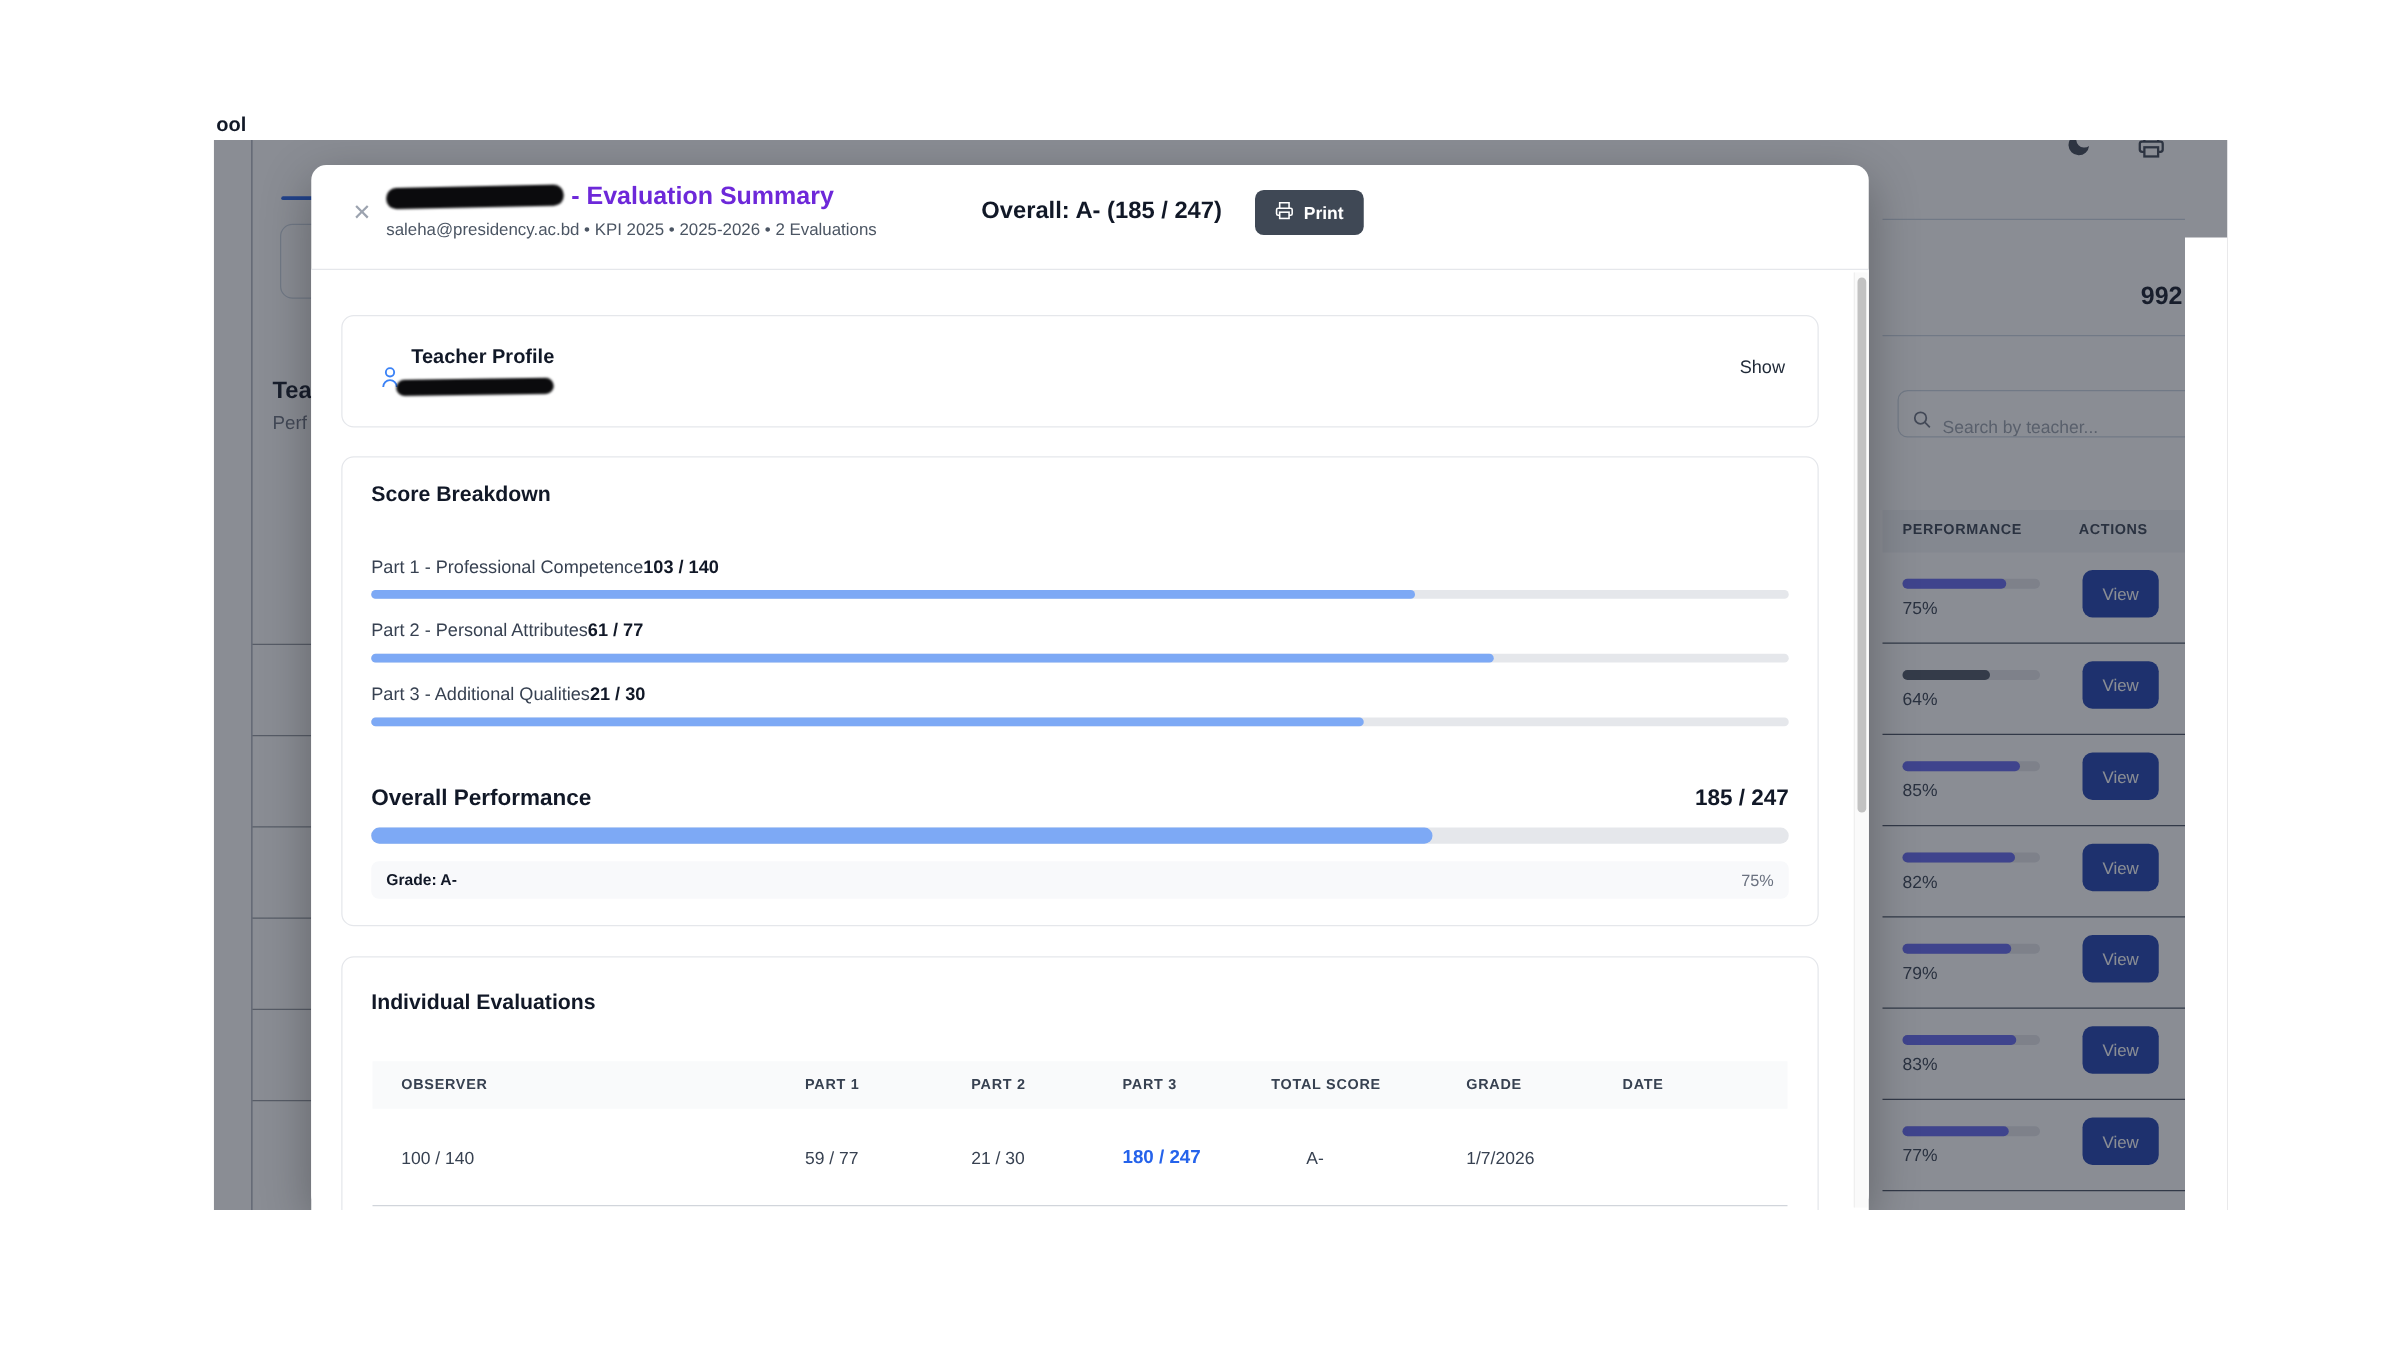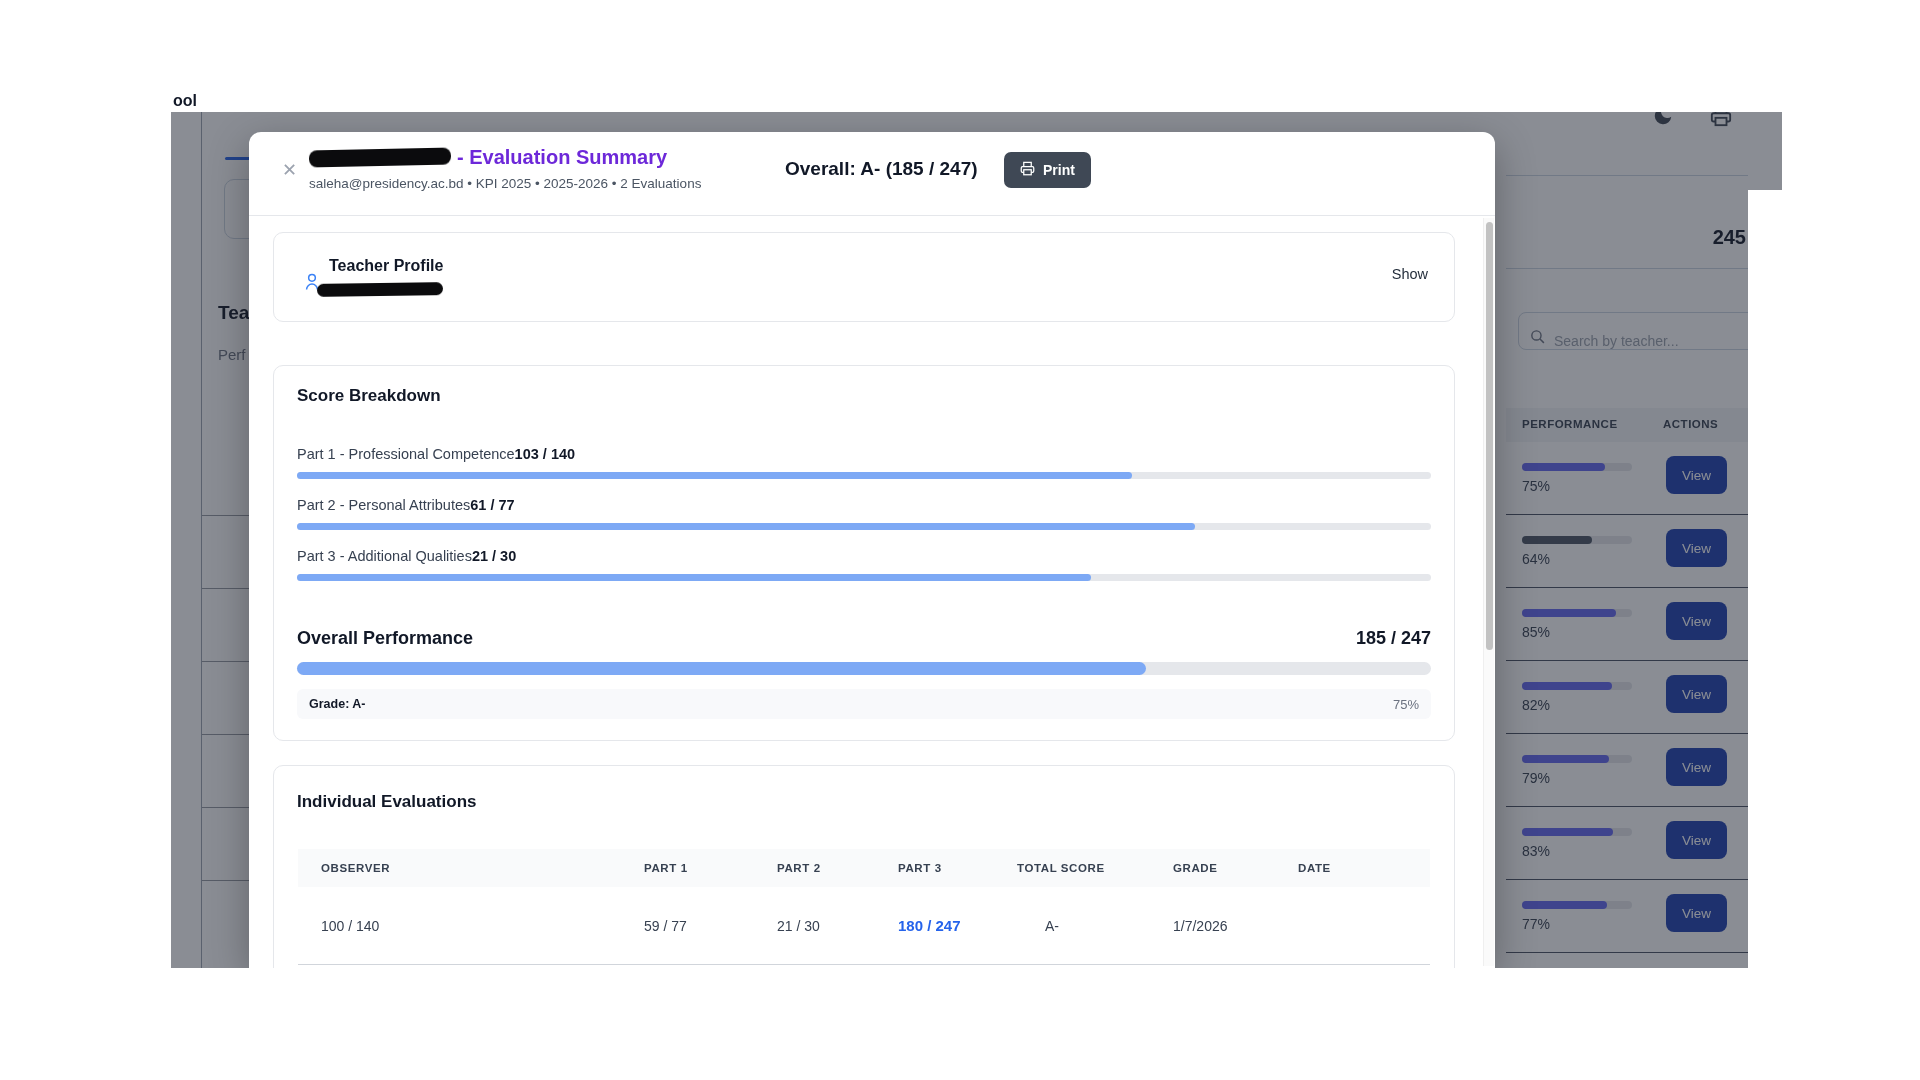--- a/index.html
+++ b/index.html
@@ -11,21 +11,21 @@
   #page { position:relative; width:1920px; height:1080px; background:#fff; }
   .corner-frag { left:173px; top:92px; font-size:16px; font-weight:700; color:#111827; }
 
   
   #app-window { left:171px; top:112px; width:1611px; height:856px; overflow:hidden; background:#fff; }
   #bg-content { position:absolute; inset:0; z-index:1; }
   .v-line { left:30px; top:0; width:1px; height:100%; background:#9ca3af; }
   .tab-underline { left:54px; top:45px; width:40px; height:3px; background:#2563eb; border-radius:2px; }
   .card-frag { left:53px; top:67px; width:70px; height:60px; background:#fff; border:1px solid #cbd5e1; border-radius:10px; }
   .bg-title-frag { left:47px; top:190px; font-size:19px; font-weight:700; color:#111827; }
-  .bg-sub-frag { left:47px; top:218px; font-size:15px; color:#6b7280;margin-top:16px; }
+  .bg-sub-frag { left:47px; top:218px; font-size:15px; color:#6b7280; }
   .left-stub { left:31px; width:47px; height:1px; background:#5a6270; opacity:.65; }
 
   .topbar-icon { top:-7px; }
   .hline { height:1px; background:#cbd5e1; }
 
   
   .bg-count { left:1335px; top:114px; width:240px; text-align:right; font-size:20px; font-weight:700; color:#111827; }
   .bg-search { left:1347px; top:200px; width:252px; height:38px; border:1px solid #cbd5e1; border-radius:8px;
     background:#fff; display:flex; align-items:flex-end; padding:0 10px; gap:8px; }
   .bg-search input { border:0; outline:0; background:transparent; font-size:14px; color:#374151; width:180px;
@@ -54,21 +54,21 @@
   .m-subtitle { margin-top:7px; font-size:13.5px; color:#4b5563; }
   .m-overall { position:absolute; left:536px; top:26px; font-size:19px; font-weight:600; color:#111827; }
   .print-btn { position:absolute; left:755px; top:20px; height:36px; padding:0 16px; border:0; border-radius:7px;
     color:#fff; font-size:14px; font-weight:600; display:flex; align-items:center; gap:8px; cursor:pointer;
     font-family:"Liberation Sans", sans-serif; }
 
   .m-body { position:absolute; left:0; top:84px; width:100%; height:752px; background:#fff; }
   .card { position:absolute; left:24px; width:1182px; background:#fff; border:1px solid #e5e7eb; border-radius:10px; }
 
   
-  #card-profile { top:16px; height:90px; }
+  #card-profile { top:36px; height:90px; }
   #card-profile .p-icon { position:absolute; left:28px; top:38px; }
   #card-profile .p-title { position:absolute; left:55px; top:24px; font-size:16px; font-weight:700; color:#111827; }
   #card-profile .p-show { position:absolute; right:26px; top:33px; font-size:14.5px; color:#1f2937; cursor:pointer; }
 
   
   #card-scores { top:149px; height:376px; }
   .s-title { position:absolute; left:23px; top:20px; font-size:17px; font-weight:700; color:#111827; }
   .parts { position:absolute; left:23px; right:23px; top:80px; }
   .part { margin-bottom:18px; }
   .part-row { display:flex; justify-content:flex-start; align-items:baseline; }
@@ -138,21 +138,21 @@
       <div class="abs bg-title-frag">Tea</div>
       <div class="abs bg-sub-frag">Perf</div>
       <div class="abs left-stub" style="top:403px"></div>
       <div class="abs left-stub" style="top:476px"></div>
       <div class="abs left-stub" style="top:549px"></div>
       <div class="abs left-stub" style="top:622px"></div>
       <div class="abs left-stub" style="top:695px"></div>
       <div class="abs left-stub" style="top:768px"></div>
 
       <div class="abs hline" style="left:1335px; top:63px; width:242px;"></div>
-      <div class="abs bg-count">245</div>
+      <div class="abs bg-count">992</div>
       <div class="abs hline" style="left:1335px; top:156px; width:242px;"></div>
 
       <div class="abs bg-search">
         <span>
           <svg width="17" height="17" viewBox="0 0 24 24" fill="none" stroke="#6b7280" stroke-width="2">
             <circle cx="10.5" cy="10.5" r="6.5"></circle>
               <line x1="15.5" y1="15.5" x2="21" y2="21"></line>
             </svg>
         </span>
         <input type="text" placeholder="Search by teacher..." style="">

